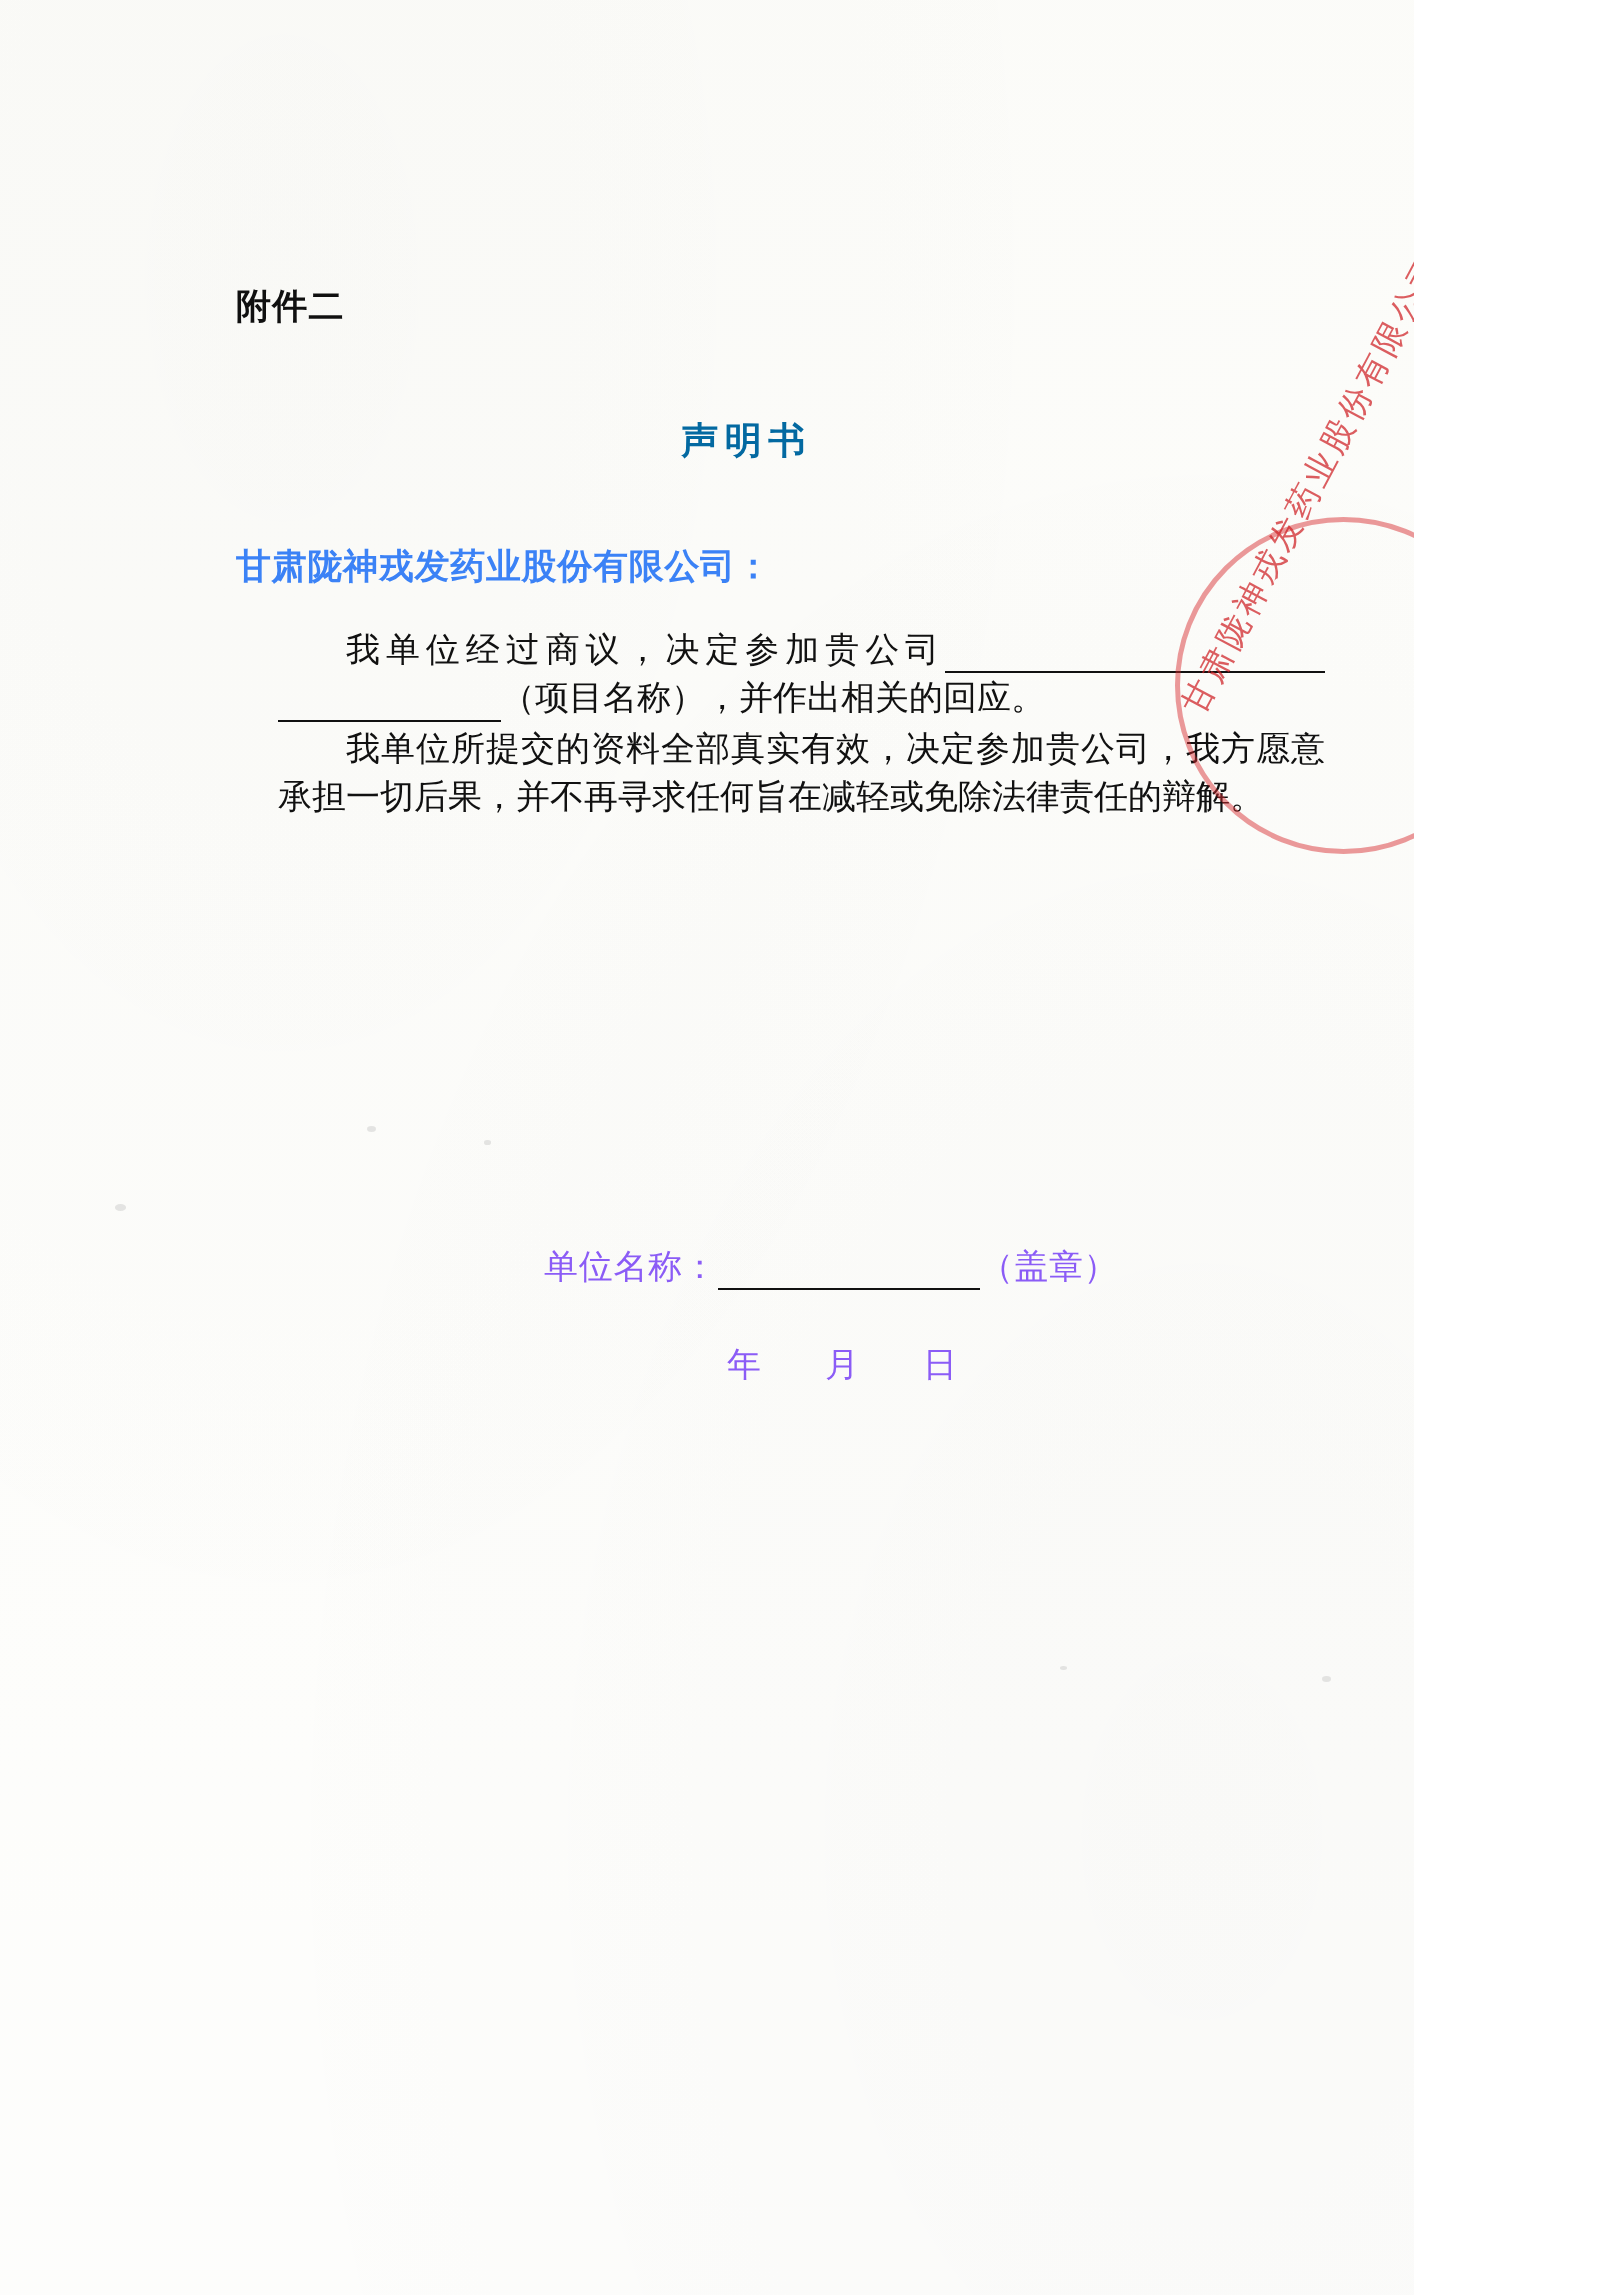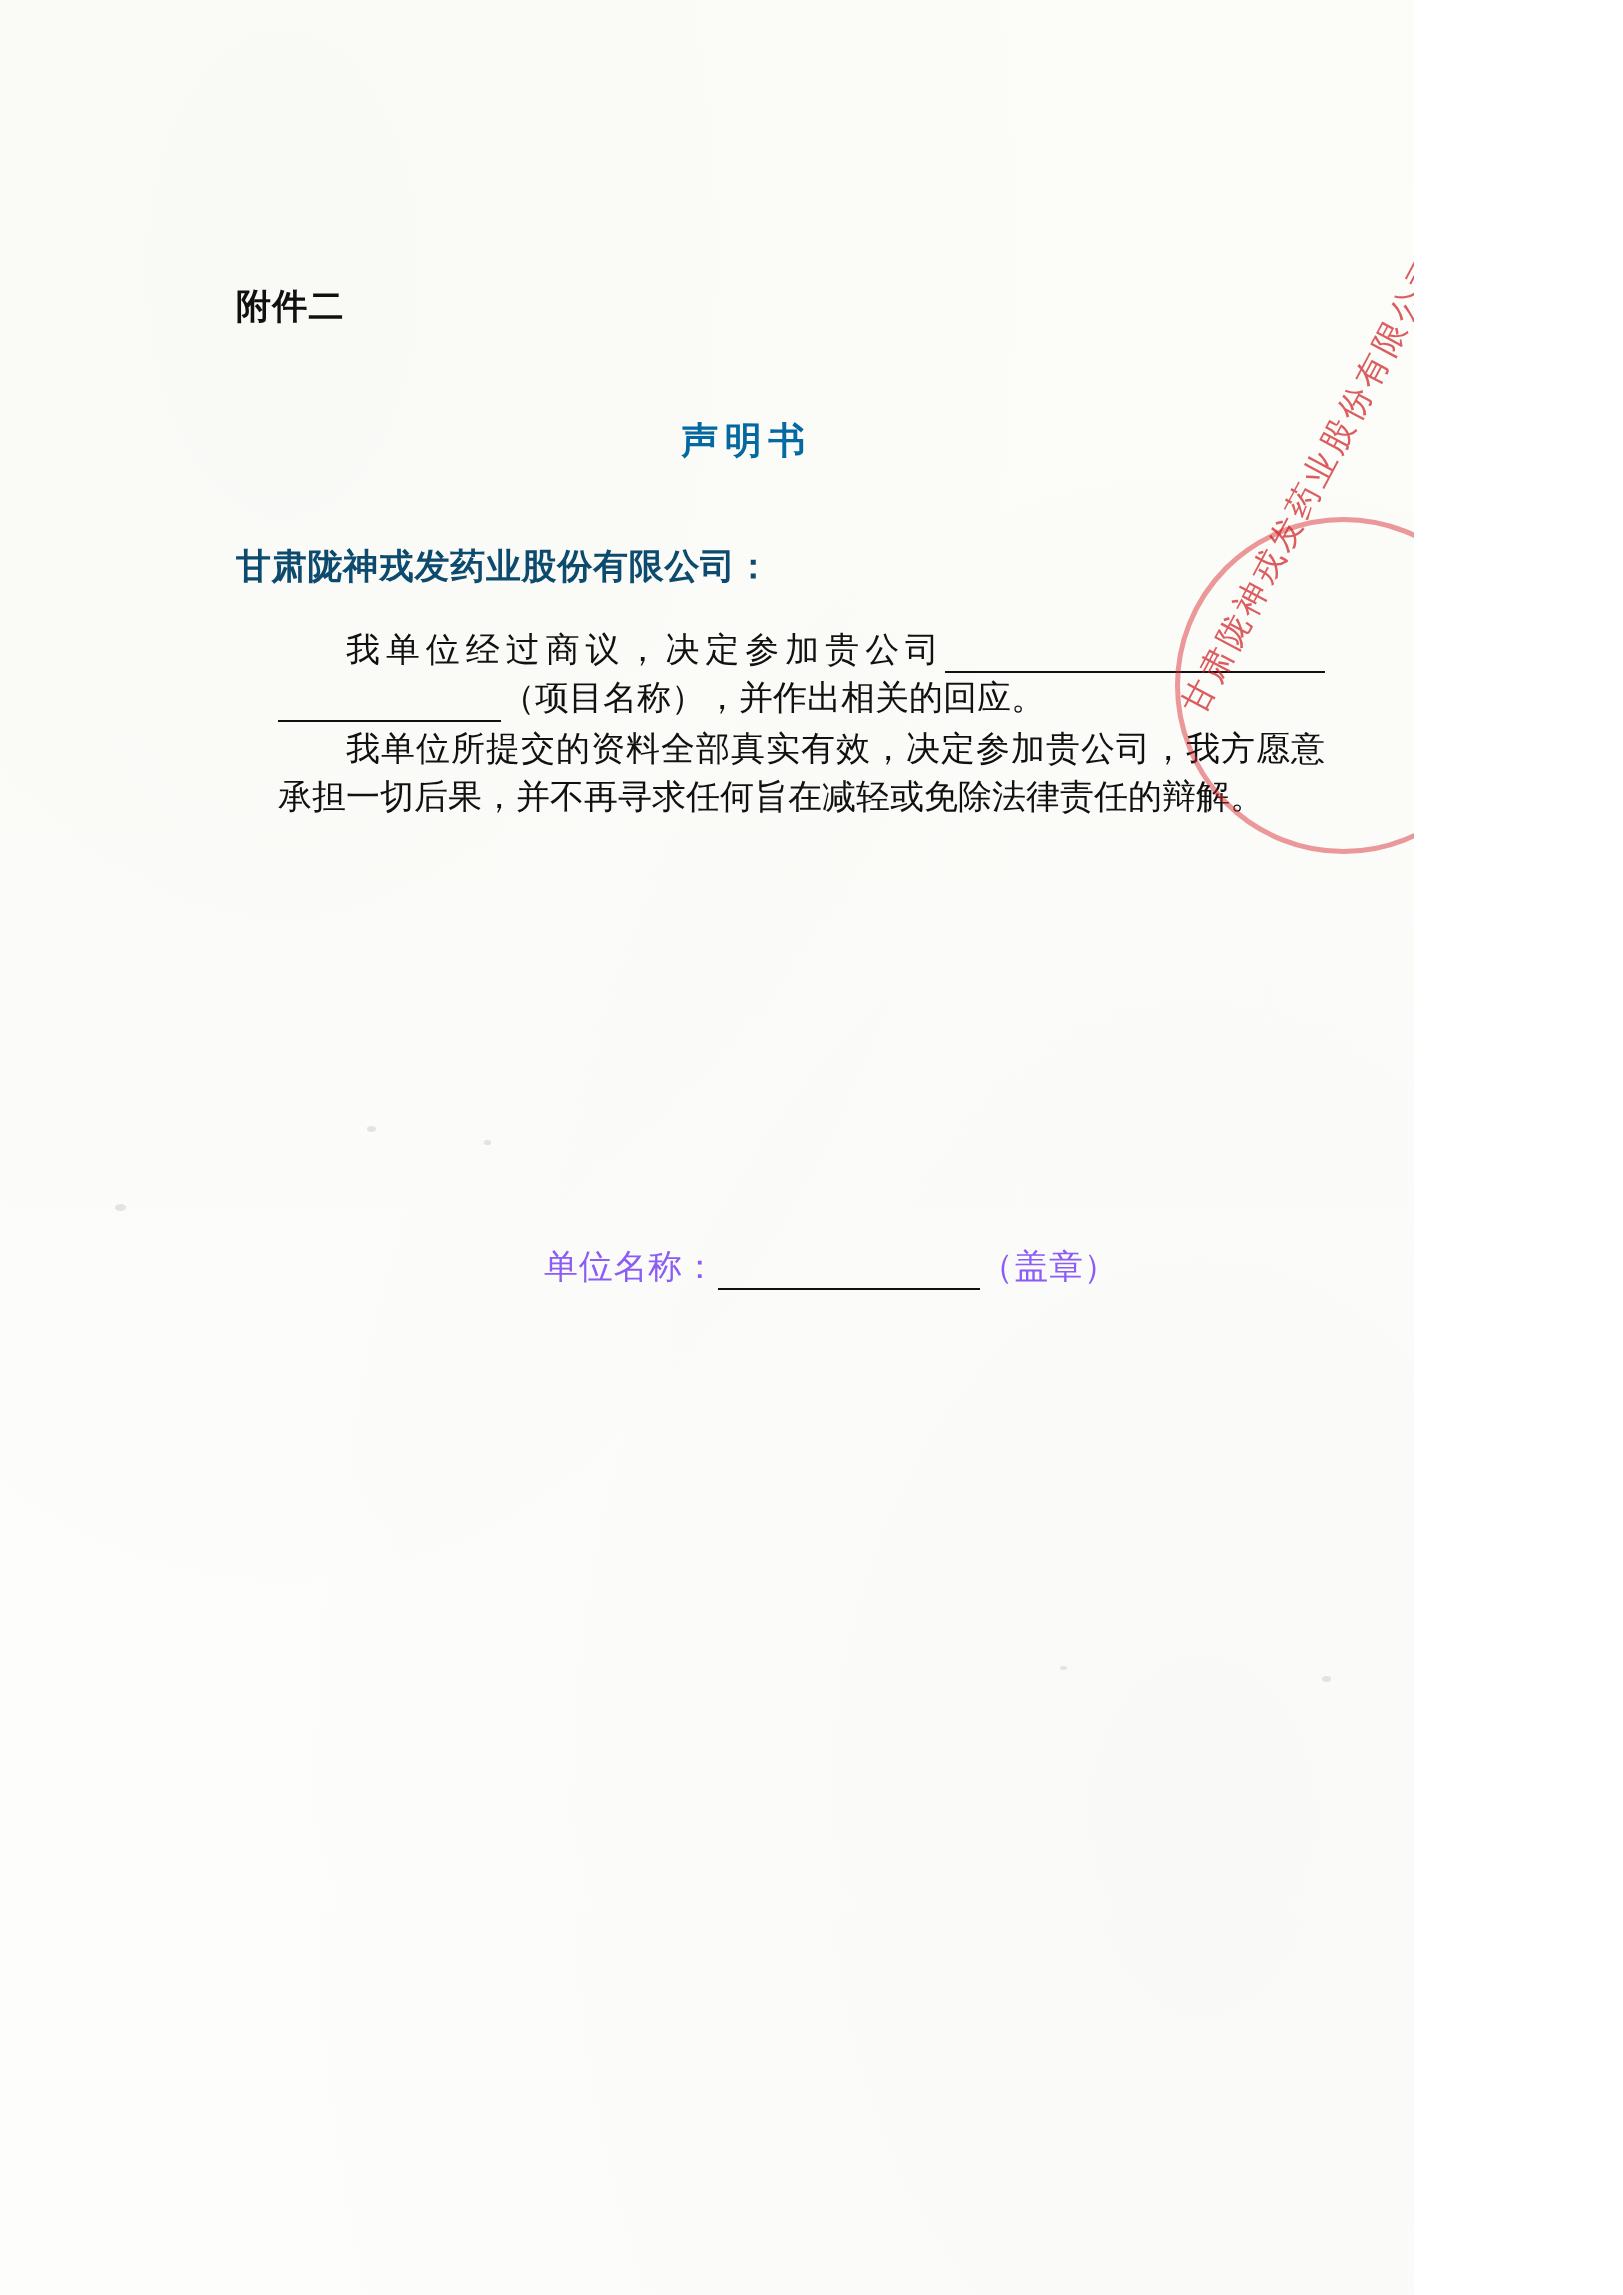--- a/index.html
+++ b/index.html
@@ -55,21 +55,21 @@
     letter-spacing: 6.5px;
     color: #0369a1;
   }
   .addressee {
     position: absolute;
     left: 0;
     top: 543px;
     font-size: 35px;
     font-weight: 600;
     letter-spacing: 0.7px;
-    color: #0c4a6e;
+    color: #3b82f6;
   }
   .body-block {
     position: absolute;
     left: 0;
     top: 625px;
     width: 1047px;
     font-size: 34px;
     line-height: 1.42;
     color: #111;
     margin-left: 42px;
@@ -178,20 +178,25 @@
 
       <p class="para indent">我单位所提交的资料全部真实有效，决定参加贵公司，我方愿意承担一切后果，并不再寻求任何旨在减轻或免除法律责任的辩解。</p>
     </div>
 
     <div class="sign-block">
       <div class="sign-row">
         <span>单位名称：</span><span class="sign-line sign-line-a"></span><span>（盖章）</span>
       </div>
 
 
+      <div class="date-row">
+        <span>年</span>
+        <span>月</span>
+        <span>日</span>
+      </div>
     </div>
   </div>
 
   <div class="seal"></div>
   <div class="seal-text">甘肃陇神戎发药业股份有限公司</div>
 
   <div class="speck" style="left:367px; top:1126px; width:9.2px; height:5.9px;"></div>
   <div class="speck" style="left:484px; top:1140px; width:6.5px; height:4.6px;"></div>
   <div class="speck" style="left:115px; top:1204px; width:10.5px; height:6.5px;"></div>
   <div class="speck" style="left:1447px; top:1106px; width:7.9px; height:5.2px;"></div>

